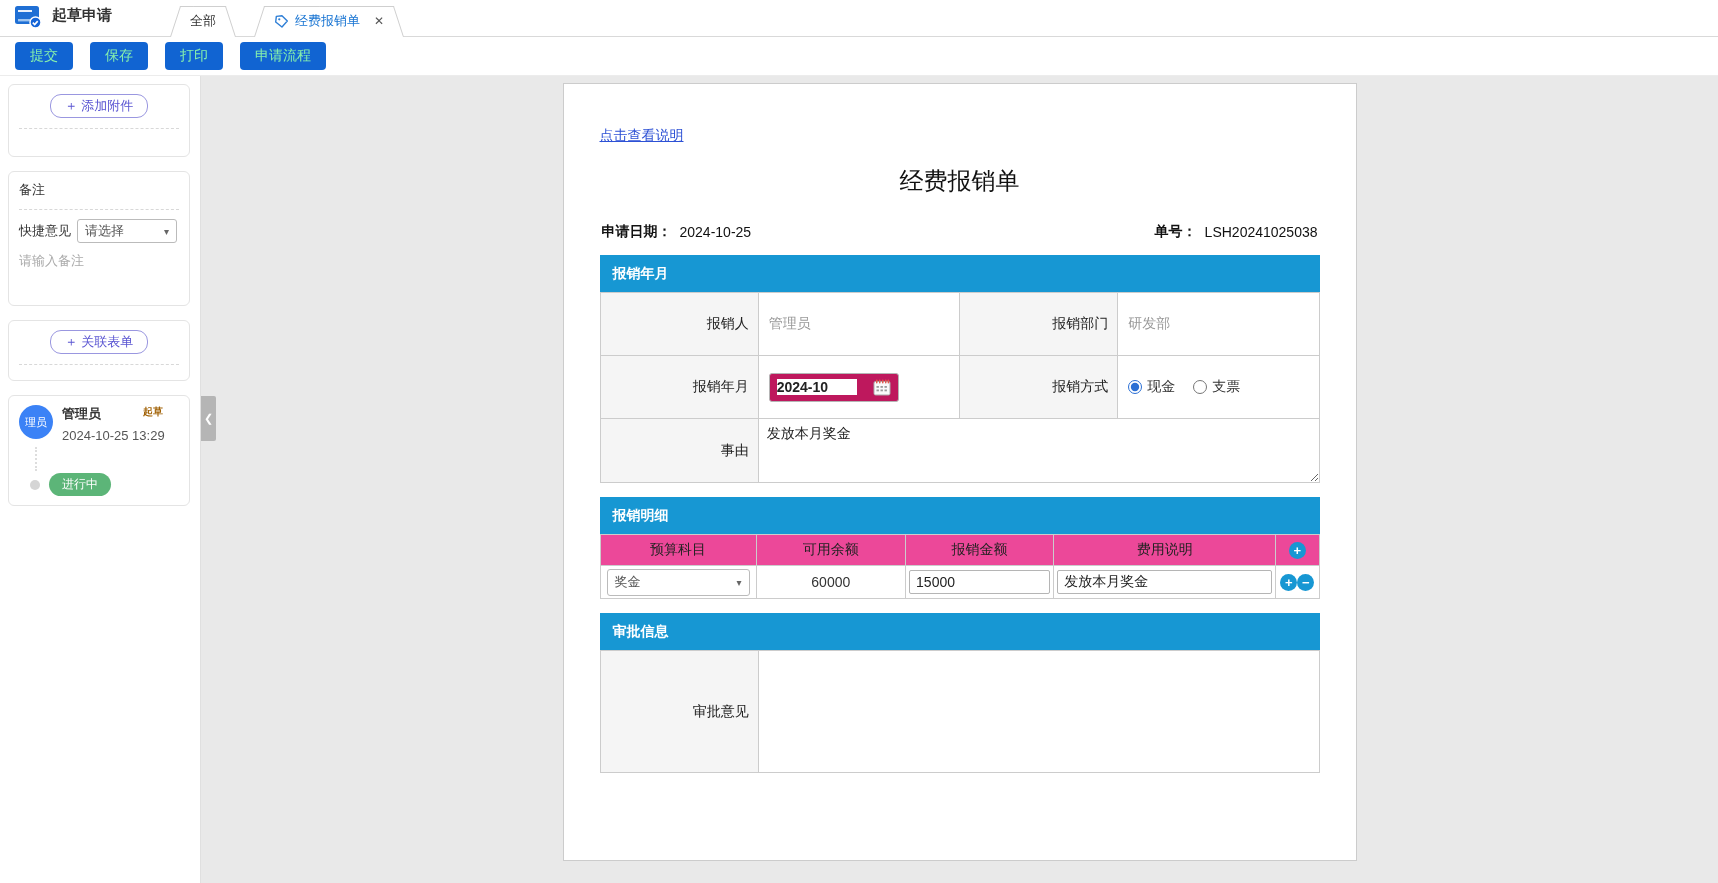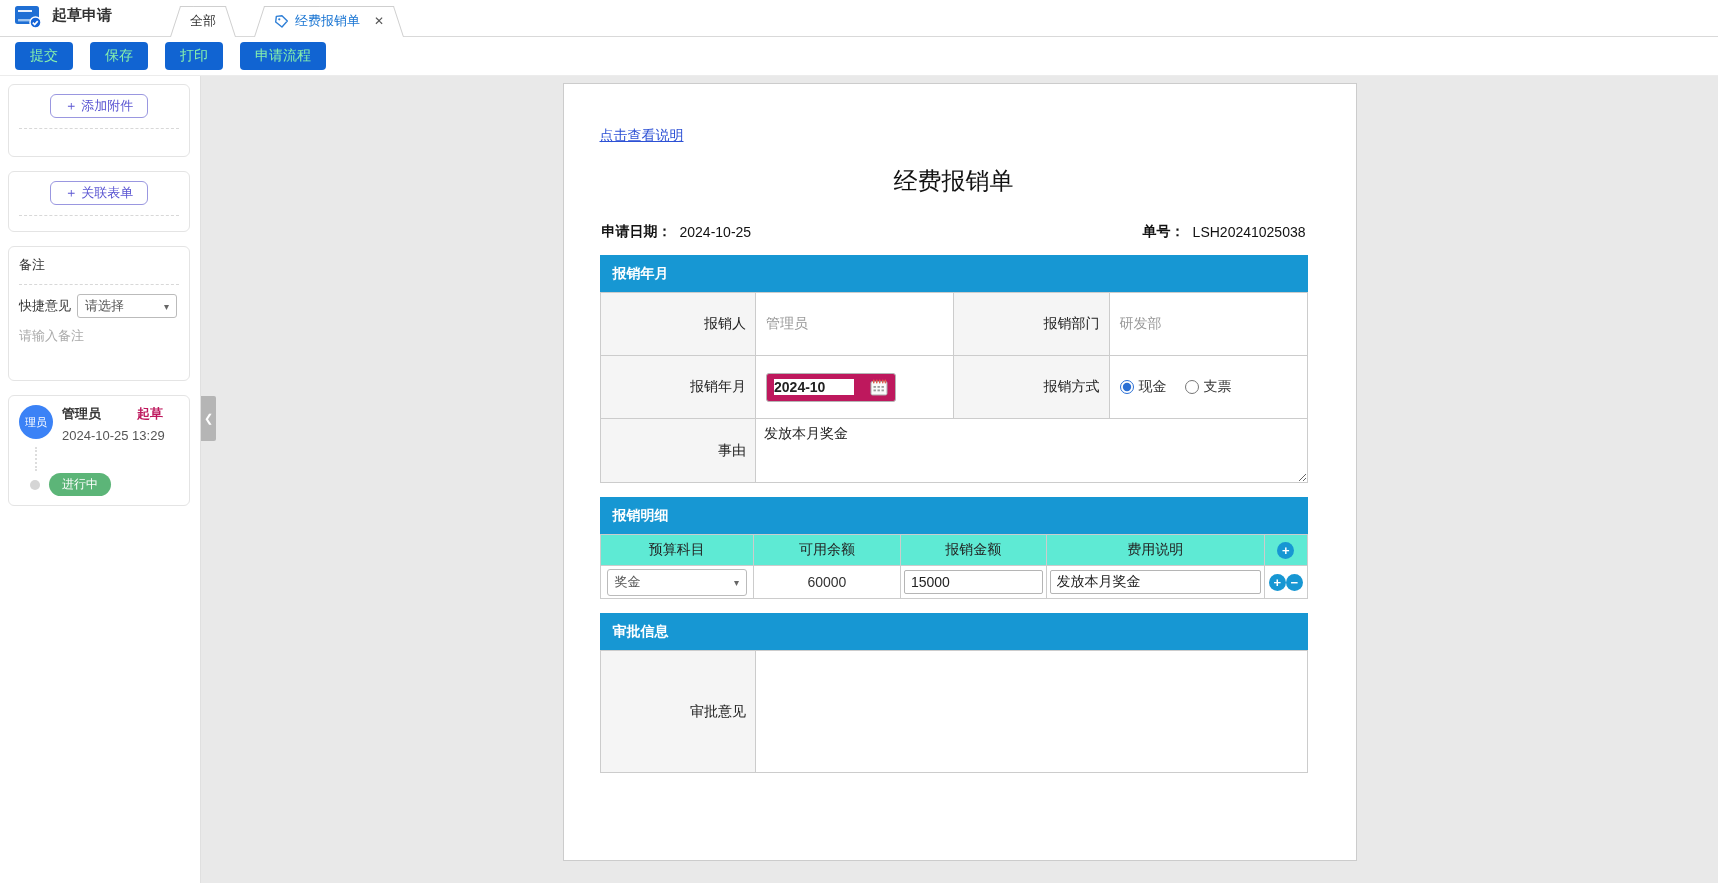--- a/index.html
+++ b/index.html
@@ -35,21 +35,21 @@
   .sidebar { width:201px; background:#fff; border-right:1px solid #e0e0e0; padding-top:8px; }
   .main { flex:1; background:#e9e9e9; overflow:auto; }
   .collapse-handle { position:absolute; left:201px; top:320px; width:15px; height:45px;
     background:#b5b5b5; color:#fff; font-size:11px; display:flex; align-items:center;
     justify-content:center; cursor:pointer; border-radius:0 2px 2px 0; }
 
   
   .card { background:#fff; border:1px solid #e4e4e4; border-radius:6px; margin:0 10px 14px 8px;
     padding:9px 10px; }
   .side-btn { display:block; margin:0 auto; background:#fff; border:1px solid #9a97e0;
-    color:#5a55d2; font-size:13px; border-radius:6px; padding:2px 14px; cursor:pointer;
+    color:#5a55d2; font-size:13px; border-radius:11px; padding:2px 14px; cursor:pointer;
     font-family:inherit; }
   .dashed { border:none; border-top:1px dashed #d8d8d8; margin:10px 0 0 0; }
   .card-spacer { height:18px; }
   .note-title { font-size:13px; color:#333; }
   .quick-row { display:flex; align-items:center; gap:6px; margin-top:9px; }
   .quick-label { font-size:13px; color:#333; white-space:nowrap; }
   .select-box { display:flex; align-items:center; justify-content:space-between;
     border:1px solid #bbb; border-radius:3px; background:#fff; font-size:13px; color:#555;
     padding:2px 7px; cursor:pointer; }
   .quick-row .select-box { width:100px; }
@@ -57,31 +57,31 @@
   .note-placeholder { color:#aaa; font-size:13px; margin-top:9px; }
   .note-spacer { height:26px; }
 
   
   .tl-head { display:flex; gap:9px; }
   .avatar { width:34px; height:34px; border-radius:50%; background:#3b82f6; color:#fff;
     font-size:11px; display:flex; align-items:center; justify-content:center; flex:none; }
   .tl-info { flex:1; }
   .tl-row1 { display:flex; justify-content:space-between; padding-right:16px; }
   .tl-name { font-size:13px; font-weight:bold; color:#333; }
-  .tl-action { font-size:13px; font-weight:bold; color:#be185d;font-family:Liberation Serif, serif; }
+  .tl-action { font-size:10px; font-weight:bold; color:#a16207;font-family:Liberation Serif, serif; }
   .tl-time { font-size:13px; color:#555; margin-top:5px; }
   .tl-line { border-left:2px dotted #ddd; height:24px; margin:4px 0 2px 16px; }
   .tl-foot { display:flex; align-items:center; gap:9px; }
   .tl-dot { width:10px; height:10px; border-radius:50%; background:#d5d5d5; margin-left:11px; }
   .status-badge { background:#5cb578; color:#fff; font-size:12px; border-radius:12px;
     padding:3px 13px; }
 
   
   .page { width:794px; margin:7px auto 0 auto; height:778px; background:#fff;
-    border:1px solid #ccc; padding:42px 48px 0 36px; }
+    border:1px solid #ccc; padding:42px 36px 0 36px; }
   .help-link { font-size:14px; color:#2d51d5; text-decoration:underline; cursor:pointer; }
   .form-title { text-align:center; font-size:24px; font-weight:500; color:#111; margin-top:20px; }
   .info-row { display:flex; justify-content:space-between; margin-top:26px; padding:0 2px; }
   .info-label { font-size:14px; font-weight:bold; color:#111; }
   .info-value { font-size:14px; color:#111; margin-left:8px; }
   .num-group { display:flex; align-items:center; }
 
   .section-bar { background:#1797d3; color:#fff; font-size:14px; font-weight:600;
     height:37px; line-height:37px; padding-left:13px; margin-top:14px; }
   .section-bar.tight { margin-top:0; }
@@ -97,21 +97,21 @@
     width:130px; border:1px solid #b5b5b5; border-radius:3px; background:#be185d; padding:5px 7px; }
   .datebox input { border:none; outline:none; width:80px; font-size:14px; font-family:inherit;
     font-weight:bold; color:#222; }
   .radio-group { display:flex; align-items:center; gap:18px; }
   .radio-item { display:inline-flex; align-items:center; gap:5px; font-size:14px; color:#333; }
   .radio-item input { accent-color:#2a6fd4; width:14px; height:14px; margin:0; cursor:pointer; }
   td.reason-cell { padding:0; height:64px; }
   td.reason-cell textarea { width:100%; height:62px; border:none; outline:none; resize:both;
     overflow:auto; font-family:inherit; font-size:14px; padding:5px 8px; color:#222; display:block; }
 
-  .detail-grid th { background:#5eead4; font-weight:normal; color:#222; height:31px;
+  .detail-grid th { background:#ec4899; font-weight:normal; color:#222; height:31px;
     text-align:center; font-size:14px; }
   .detail-grid td { height:33px; text-align:center; }
   .detail-grid td.cell-input { padding:2px 3px; }
   .detail-grid input.cell { width:100%; height:24px; border:1px solid #b5b5b5; border-radius:2px;
     font-size:14px; font-family:inherit; padding:0 6px; outline:none; color:#222; }
   .detail-grid .select-box { height:27px; margin:0 3px; }
   .circle-btn { display:inline-block; width:17px; height:17px; border-radius:50%;
     background:#1797d3; color:#fff; font-size:13px; font-weight:bold; line-height:17px;
     text-align:center; cursor:pointer; vertical-align:middle; }
   .btn-cell { background:#fff; }
@@ -157,37 +157,37 @@
 <div class="content">
 
   <div class="sidebar">
     <div class="card">
       <button class="side-btn">＋ 添加附件</button>
       <hr class="dashed">
       <div class="card-spacer"></div>
     </div>
 
     <div class="card">
-      <button class="side-btn">＋ 关联表单</button>
-      <hr class="dashed">
-      <div style="height:6px"></div>
-    </div>
-
-    <div class="card">
       <div class="note-title">备注</div>
       <hr class="dashed">
       <div class="quick-row">
         <span class="quick-label">快捷意见</span>
         <div class="select-box">
           <span>请选择</span>
           <span class="select-arrow">▾</span>
         </div>
       </div>
       <div class="note-placeholder">请输入备注</div>
       <div class="note-spacer"></div>
+    </div>
+
+    <div class="card">
+      <button class="side-btn">＋ 关联表单</button>
+      <hr class="dashed">
+      <div style="height:6px"></div>
     </div>
 
     <div class="card">
       <div class="tl-head">
         <div class="avatar">理员</div>
         <div class="tl-info">
           <div class="tl-row1">
             <span class="tl-name">管理员</span>
             <span class="tl-action">起草</span>
           </div>

